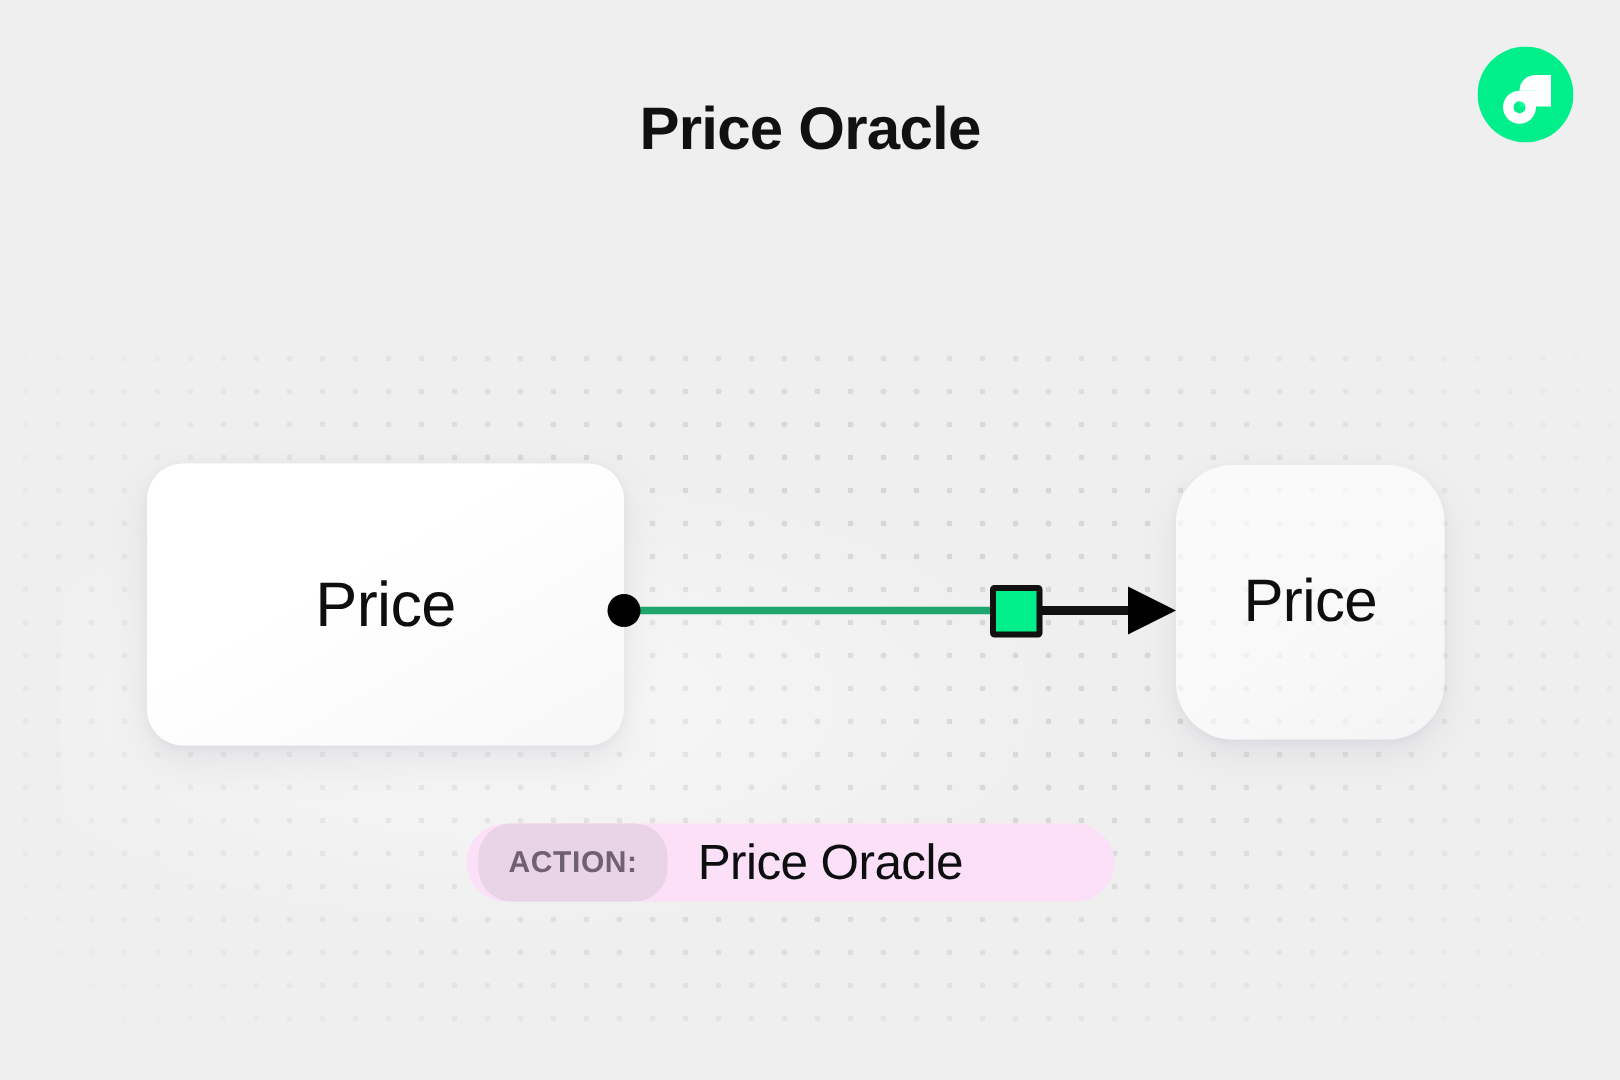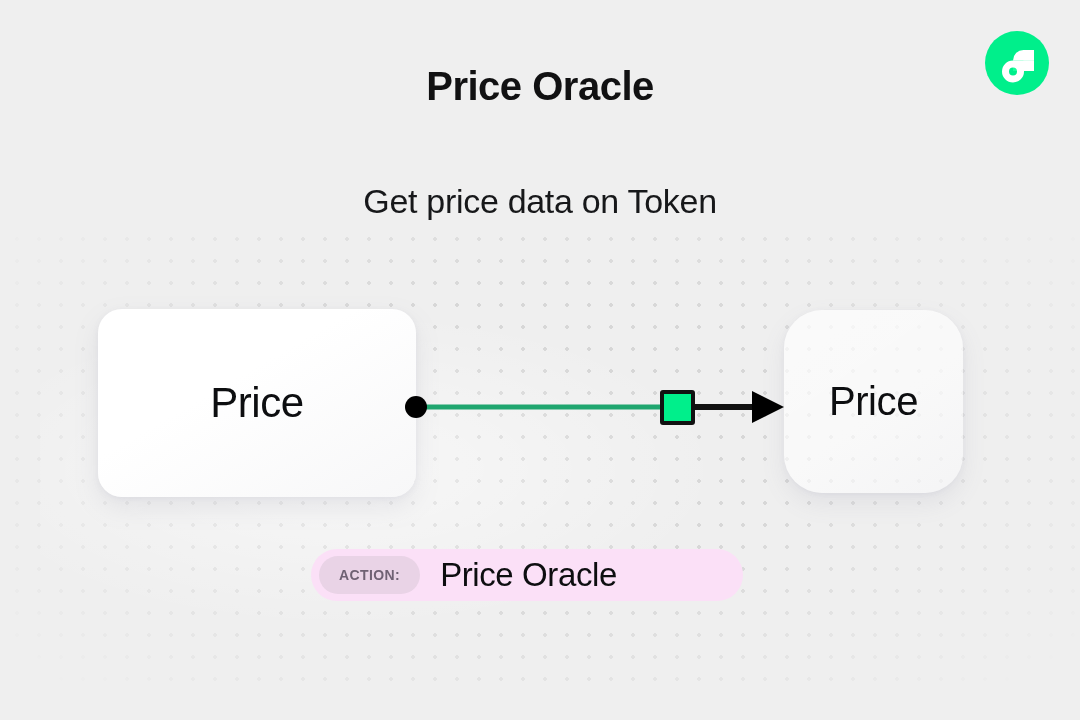--- a/index.html
+++ b/index.html
@@ -104,42 +104,41 @@
     left:311px; top:549px; width:432px; height:52px;
     background:#fbe0f7;
     border-radius:26px;
     display:flex; align-items:center;
     padding-left:8px;
   }
   #action-key {
     background:#e9d3e6;
     color:#6f6173;
     border-radius:22px;
-    height:38px;
+    height:52px;
     padding:0 20px;
     display:flex; align-items:center;
-    font-size:14px; font-weight:bold; letter-spacing:.4px;
+    font-size:20px; font-weight:bold; letter-spacing:.4px;
   }
   #action-value {
     margin-left:20px;
     font-size:33px; letter-spacing:-.4px;
     color:#0d0e10;
   }
 </style>
 </head>
 <body>
 
 <div id="canvas">
 
   <div id="dot-grid"></div>
   <div id="stage-wash"></div>
 
   <div id="page-title">Price Oracle</div>
 
-  <div id="page-subtitle">Get price data on Token</div>
 
   <div id="brand-logo">
     <svg width="64" height="64" viewBox="0 0 64 64" aria-hidden="true">
       <circle cx="32" cy="32" r="32" fill="#00ef8b"></circle>
 
       <path d="M49 19 H38.5 A10.5 10.5 0 0 0 28 29.5 V31 h10.5 V29.5 H49 Z" fill="#ffffff"></path>
       <rect x="38.5" y="19" width="10.5" height="10.5" fill="#ffffff"></rect>
 
       <rect x="38.5" y="29.5" width="10.5" height="10.5" fill="#ffffff"></rect>
 

